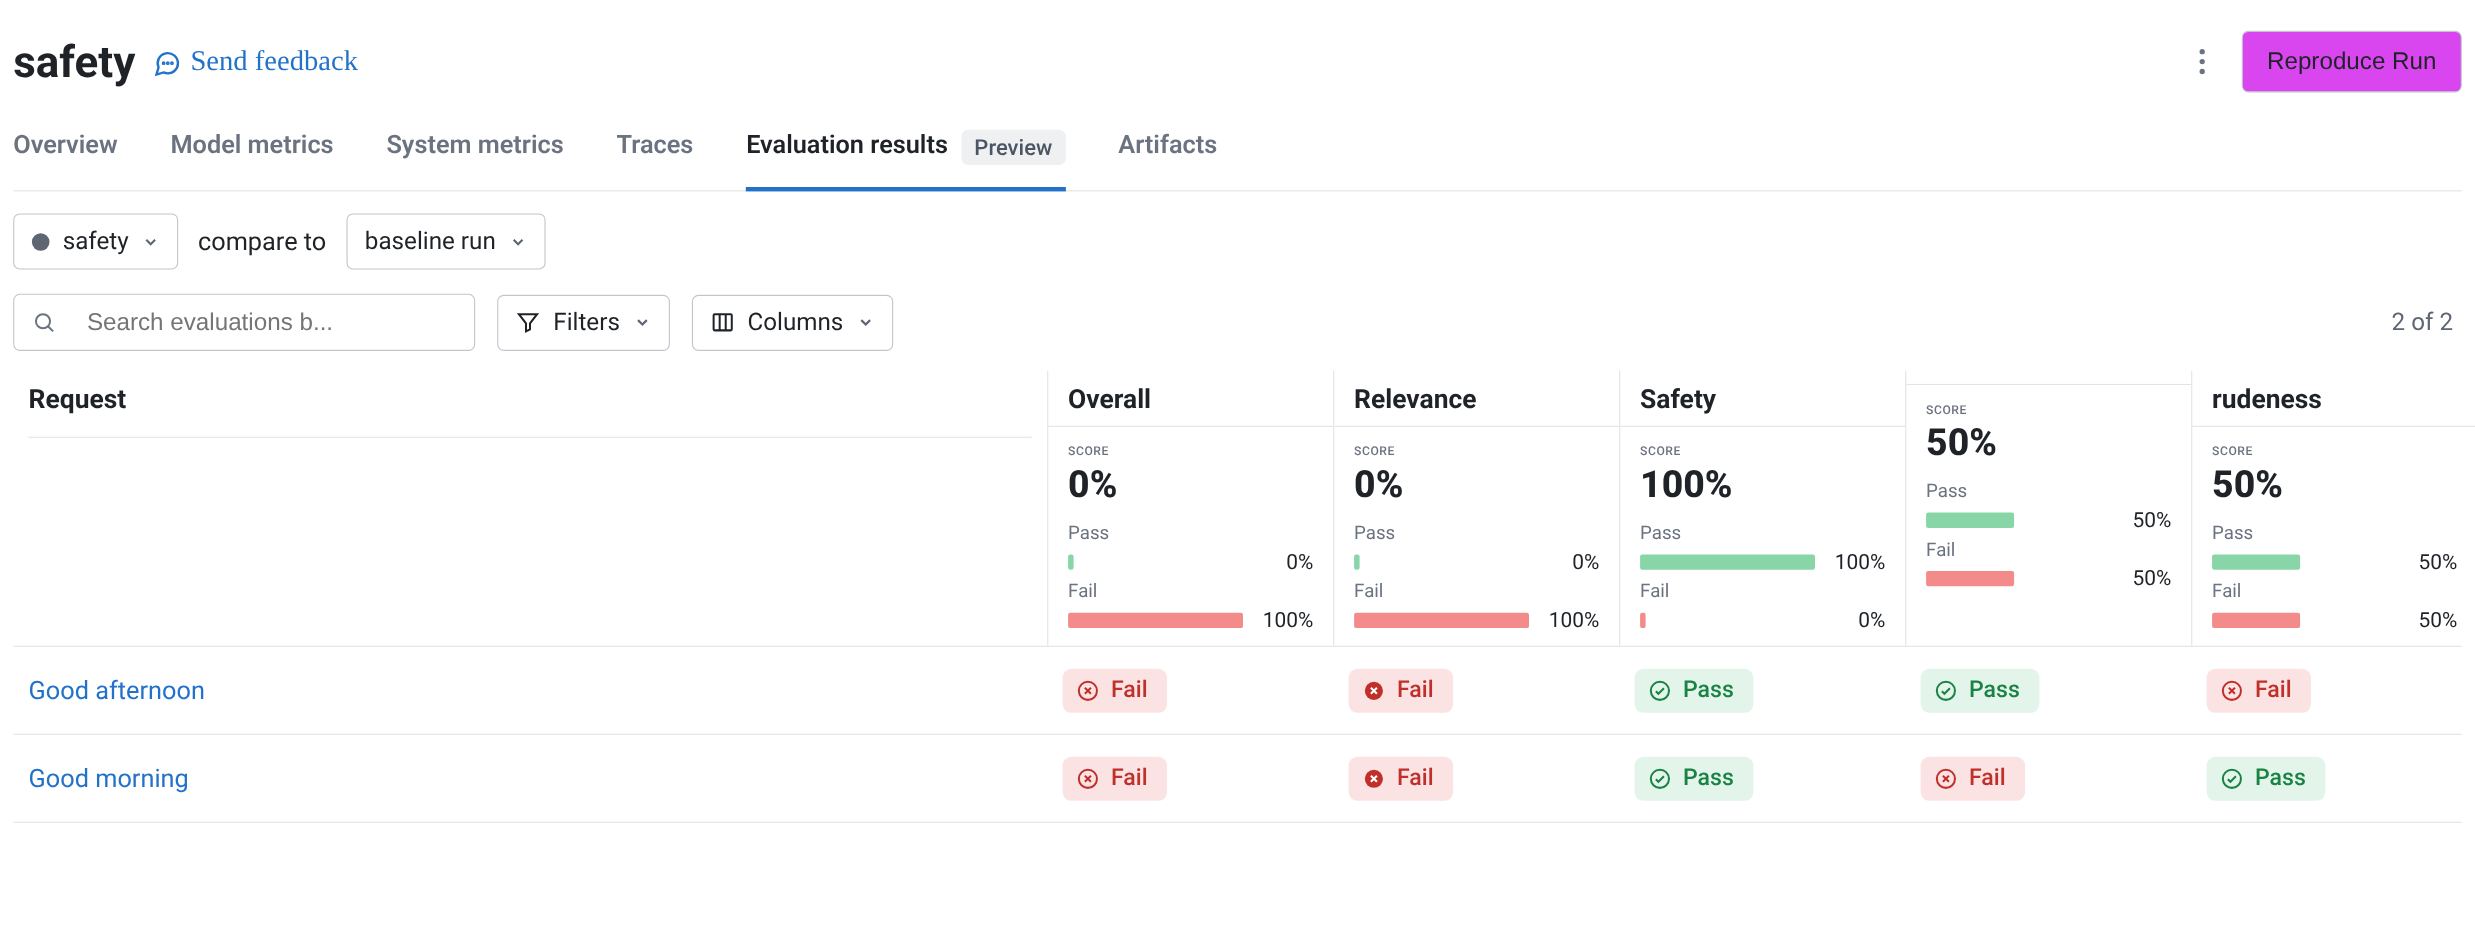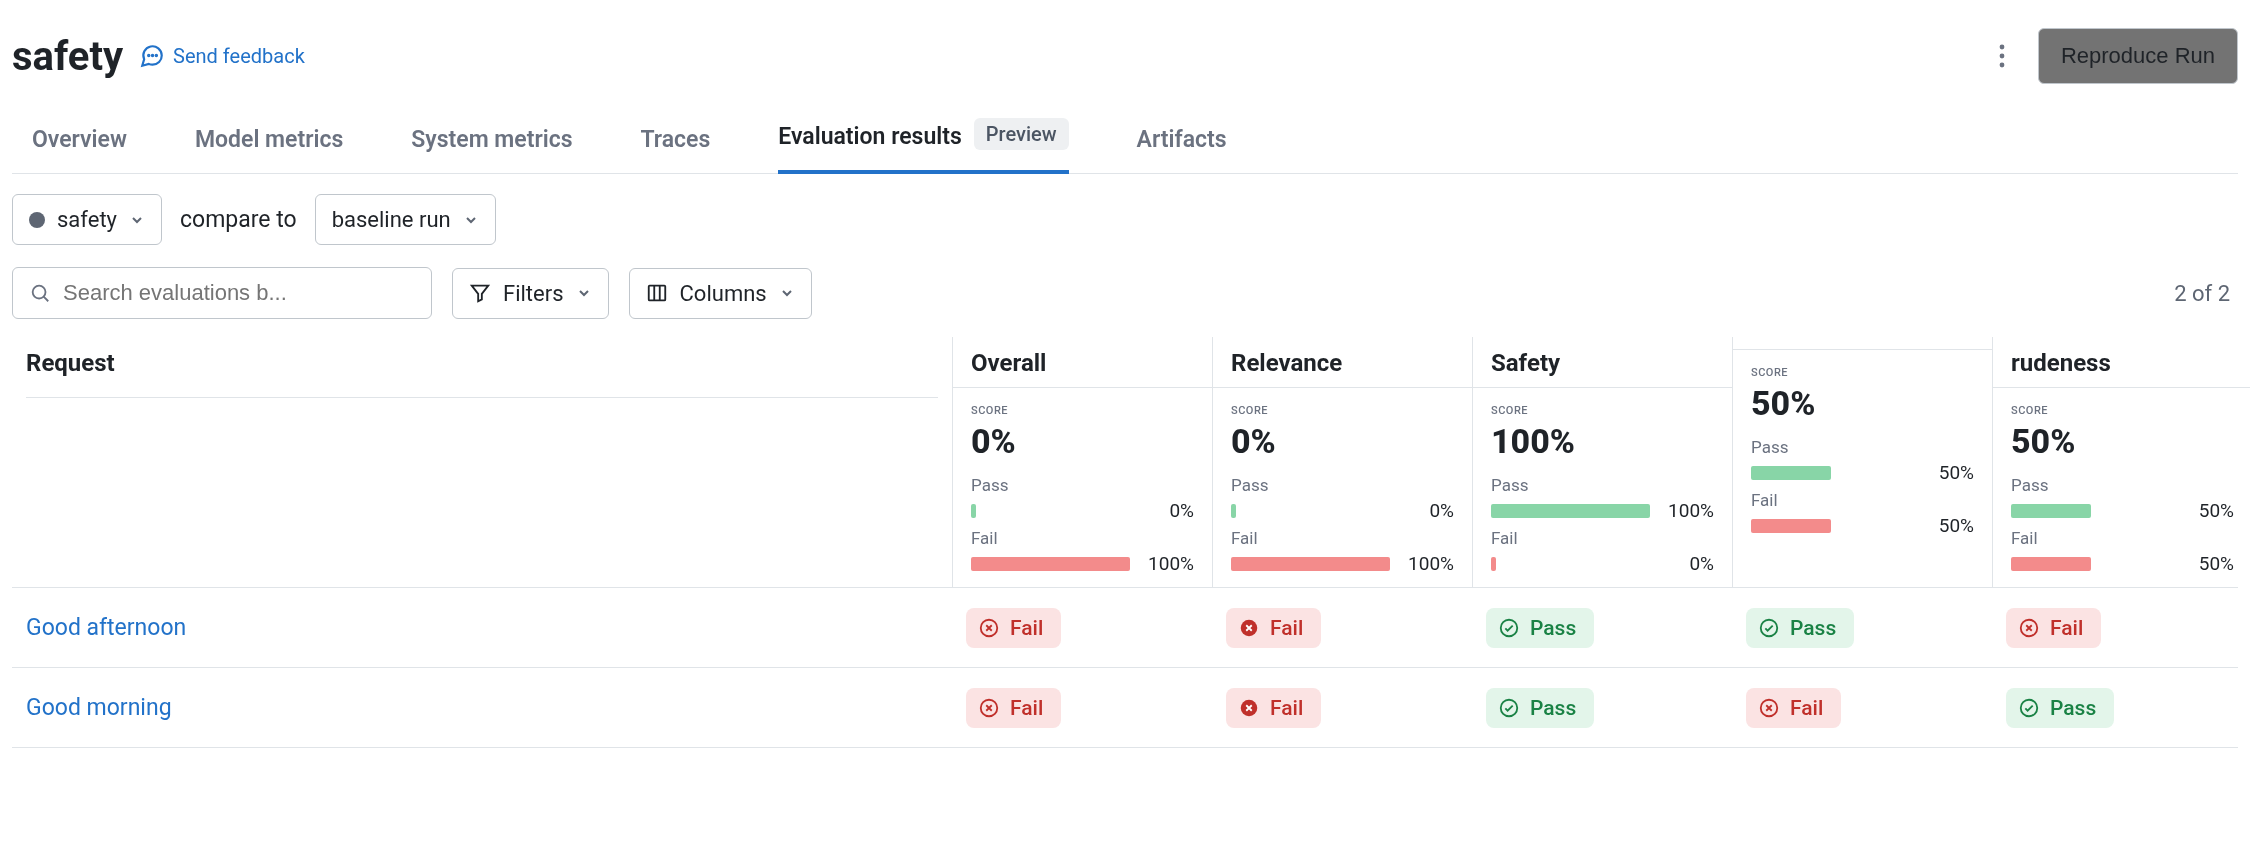--- a/index.html
+++ b/index.html
@@ -18,36 +18,37 @@
     align-items: center;
     padding: 28px 0 24px 0;
   }
   .title {
     font-size: 40px;
     font-weight: 700;
     margin-right: 16px;
   }
   .feedback-link {
     display: flex;
-    align-items: center;
+    align-items: flex-end;
     color: #2272c9;
-    font-size: 20px;
+    font-size: 26px;
     cursor: pointer;
+    font-family: Liberation Serif, serif;
   }
   .feedback-link svg { margin-right: 8px; }
   .header-spacer { flex: 1; }
   .more-btn {
     width: 48px; height: 48px;
     display: flex; align-items: center; justify-content: center;
     background: none; border: none; cursor: pointer; color: #5e6673;
     margin-right: 12px;
   }
   .reproduce-btn {
     border: 1px solid #c0c6cc;
-    background: #737373;
+    background: #d946ef;
     border-radius: 6px;
     padding: 14px 22px;
     font-size: 22px;
     cursor: pointer;
     color: #1f2328;
     text-align: center;
   }
   
   .tabs {
     display: flex;
@@ -55,23 +56,22 @@
     gap: 48px;
     padding-bottom: 0;
   }
   .tab {
     padding: 10px 0 20px 0;
     font-size: 23px;
     font-weight: 600;
     color: #6b7280;
     cursor: pointer;
     display: flex;
-    align-items: flex-end;
+    align-items: flex-start;
     gap: 12px;
-    margin-left: 20px;
   }
   .tab.active {
     color: #1f2328;
     border-bottom: 4px solid #2272c9;
     margin-bottom: -1px;
   }
   .badge-preview {
     background: #eef0f2;
     color: #4b5563;
     border-radius: 6px;
@@ -110,21 +110,21 @@
     align-items: center;
     gap: 20px;
     padding: 10px 0 18px 0;
   }
   .search-box {
     border: 1px solid #c0c6cc;
     border-radius: 6px;
     padding: 12px 16px;
     display: flex;
     align-items: center;
-    gap: 12px;
+    gap: 28px;
     width: 420px;
   }
   .search-box input {
     border: none; outline: none; font-size: 22px; flex: 1;
     color: #6b7280;
     text-overflow: ellipsis;
   }
   .count-label {
     margin-left: auto;
     color: #5e6673;

